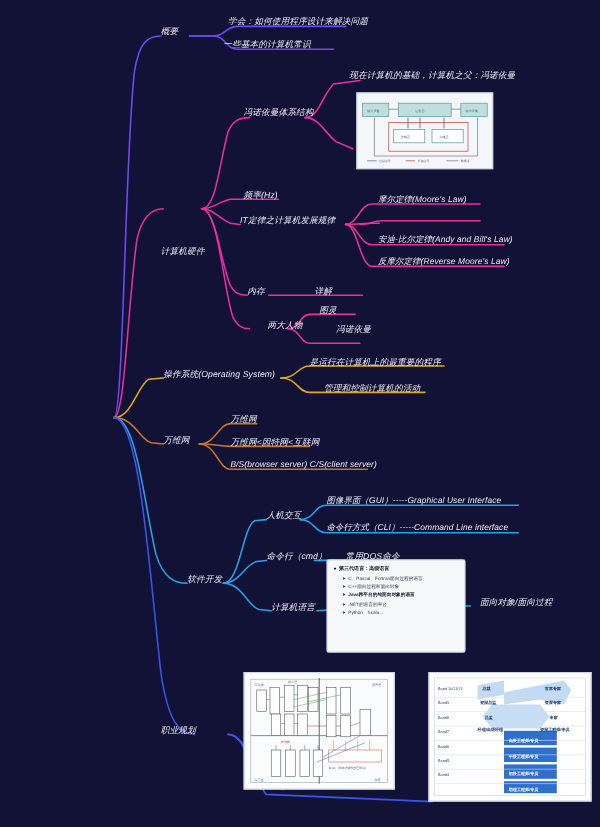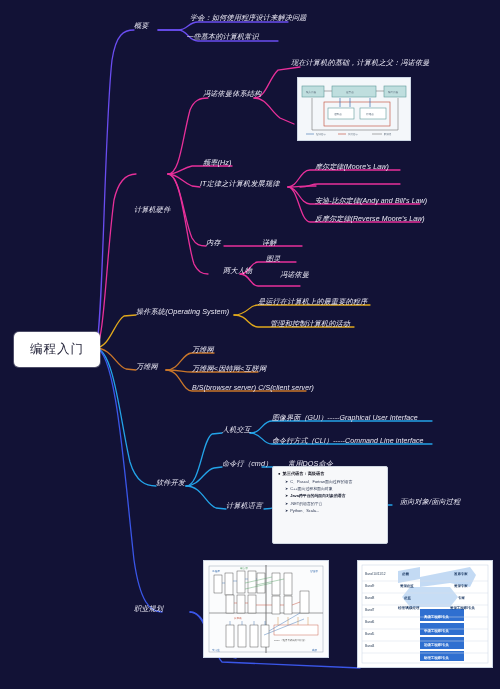--- a/index.html
+++ b/index.html
@@ -96,23 +96,20 @@
 
       <path d="M186,486 C202,486 206,505 216,508 L226,509" stroke="#23a3e8"></path>
       <path d="M264,509 C276,509 280,505 290,505 L392,505" stroke="#23a3e8"></path>
 
       <path d="M95,348 C116,348 124,470 134,560 C140,602 150,612 162,612" stroke="#3a56e8"></path>
       <path d="M190,612 C206,612 208,646 218,654 L236,658" stroke="#3a56e8"></path>
       <path d="M190,612 C208,612 212,652 222,662 L360,668" stroke="#3a56e8"></path>
     </g>
   </svg>
 
-  <div class="root" style="left:14px;top:332px;">
-    <span>编程入门</span>
-  </div>
 
   <div class="node" style="left:134px;top:22px;">
     <span>概要</span>
   </div>
   <div class="node" style="left:190px;top:14px;">
     <span>学会：如何使用程序设计来解决问题</span>
   </div>
   <div class="node" style="left:186px;top:33px;">
     <span>一些基本的计算机常识</span>
   </div>

